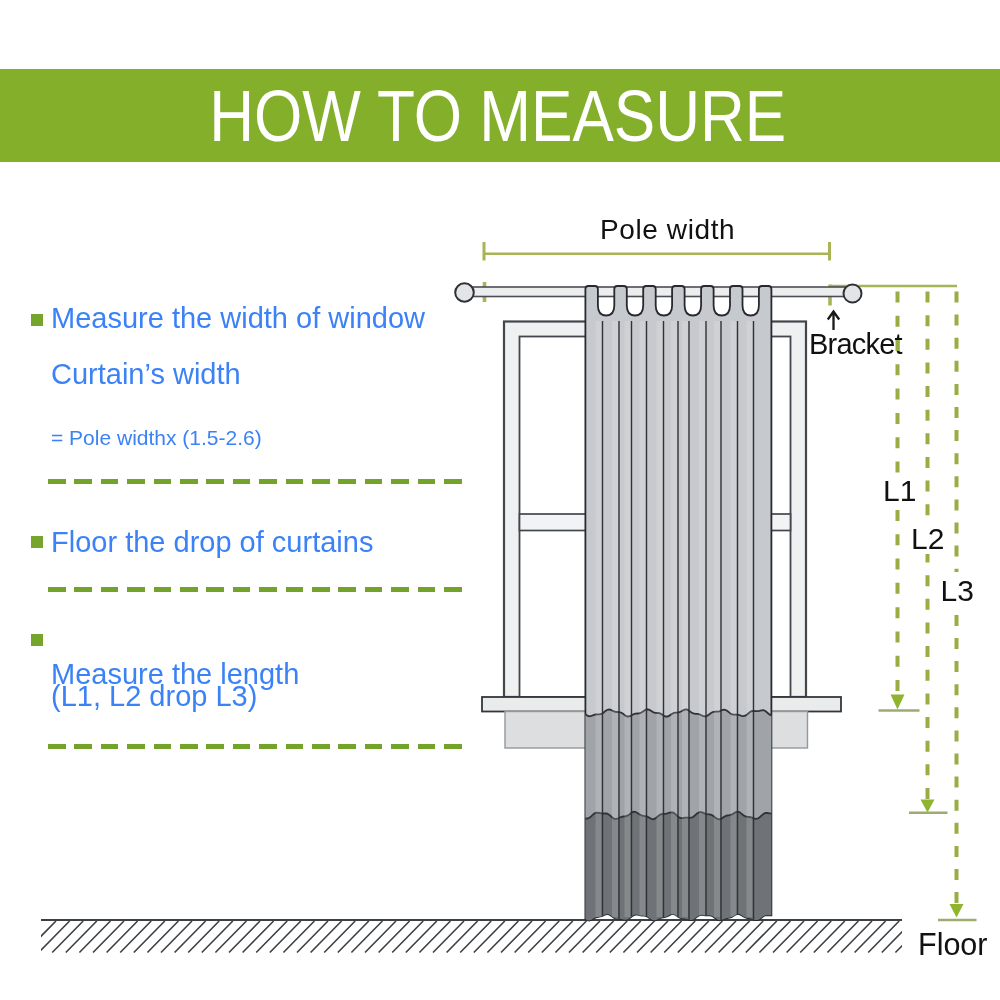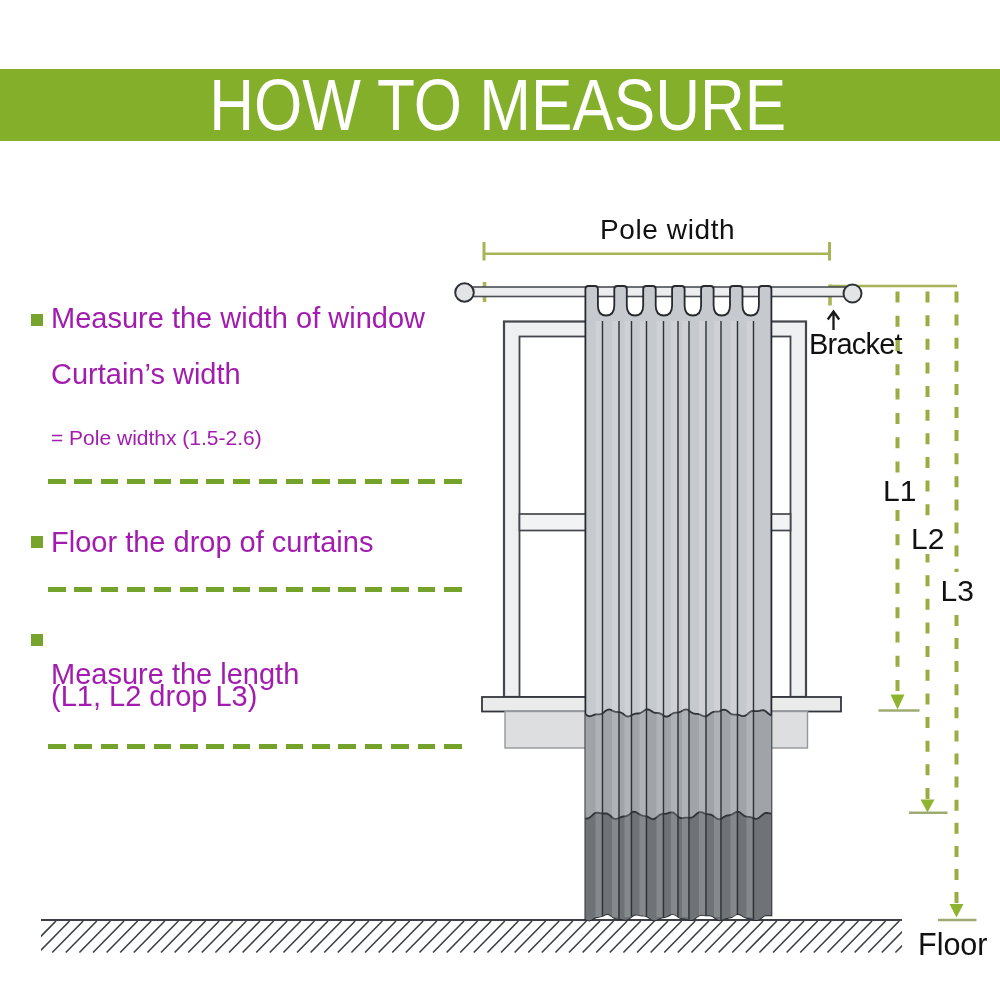--- a/index.html
+++ b/index.html
@@ -1,18 +1,18 @@
 <!DOCTYPE html>
 <html><head><meta charset="utf-8">
 <style>
 html,body{margin:0;padding:0}
 body{width:1000px;height:1000px;position:relative;background:#fff;font-family:"Liberation Sans",sans-serif;overflow:hidden}
-.banner{position:absolute;left:0;top:69px;width:1000px;height:72px;background:#83af2b;display:flex;align-items:center;justify-content:center}
+.banner{position:absolute;left:0;top:69px;width:1000px;height:93px;background:#83af2b;display:flex;align-items:center;justify-content:center}
 .banner span{color:#fff;font-size:72px;white-space:nowrap;display:inline-block;transform:scaleX(.862);margin-left:-5px}
-.t{position:absolute;left:51px;font-size:29px;color:#a21caf;line-height:29px;white-space:nowrap}
+.t{position:absolute;left:51px;font-size:29px;color:#3b82f6;line-height:29px;white-space:nowrap}
 .b{position:absolute;left:31px;width:12px;height:12px;background:#76a42c}
 .d{position:absolute;left:48px;width:420px;height:5px;background:repeating-linear-gradient(90deg,#74a32c 0 17.7px,transparent 17.7px 26.4px);}
 </style></head>
 <body>
 <div class="banner">
     <span>HOW TO MEASURE</span>
   </div>
 <div class="t" style="top:303.5px">Measure the width of window</div>
 <div class="t" style="top:360px">Curtain’s width</div>
 <div class="t" style="top:423.4px;font-size:21px">= Pole widthx (1.5-2.6)</div>

